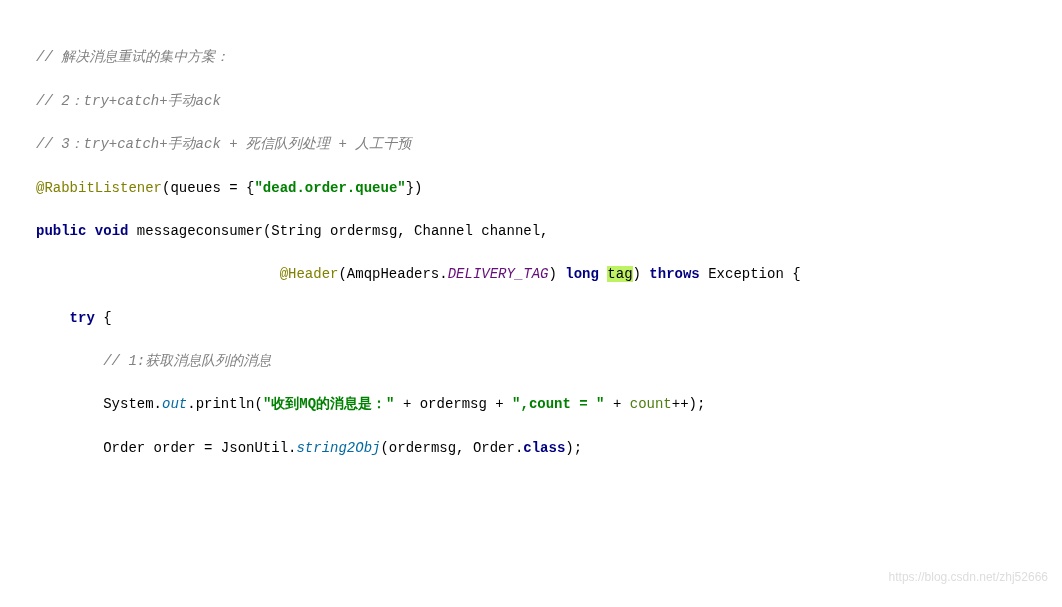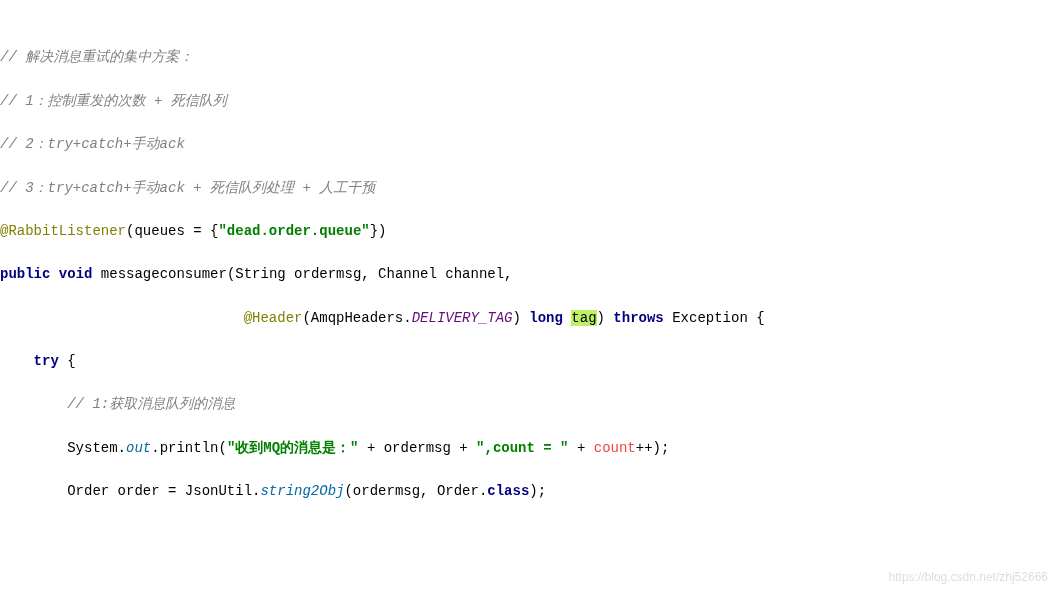--- a/index.html
+++ b/index.html
@@ -12,47 +12,47 @@
       color: #000000;
       overflow-x: auto;
     }
     .code-container {
       padding: 4px 0;
       white-space: pre;
       width: 1062px;
     }
     .line {
       display: block;
+      padding-left: 36px;
       min-height: 21px;
     }
     .comment { color: #808080; font-style: italic; }
     .keyword { color: #000080; font-weight: bold; }
     .annotation { color: #808000; }
     .string { color: #008000; font-weight: bold; }
     .static-field { color: #0369a1; font-style: italic; margin-top: 35px; }
     .static-field-bold { color: #660e7a; font-style: italic; font-weight: normal; }
     .param-name { color: #808080; }
-    .purple-var { color: #ef4444; }
+    .purple-var { color: #4d7c0f; }
     .hl-param { background: #bef264; }
     .watermark {
       position: fixed;
       bottom: 20px;
       right: 14px;
       color: #dddddd;
       font-size: 12px;
       font-family: sans-serif;
     }
   </style>
 </head>
 <body>
 
 <div class="code-container">
 
 <span class="line"><span class="comment">// 解决消息重试的集中方案：</span></span>
-<span class="line"><span class="comment">// 1：控制重发的次数 + 死信队列</span></span>
 <span class="line"><span class="comment">// 2：try+catch+手动ack</span></span>
 <span class="line"><span class="comment">// 3：try+catch+手动ack + 死信队列处理 + 人工干预</span></span>
 <span class="line"><span class="annotation">@RabbitListener</span><span>(queues = {</span><span class="string">"dead.order.queue"</span><span>})</span></span>
 <span class="line"><span class="keyword">public</span> <span class="keyword">void</span> <span>messageconsumer</span><span>(String ordermsg, Channel channel,</span></span>
 <span class="line"><span>                             </span><span class="annotation">@Header</span><span>(AmqpHeaders.</span><span class="static-field-bold">DELIVERY_TAG</span><span>) </span><span class="keyword">long</span> <span class="hl-param">tag</span><span>) </span><span class="keyword">throws</span><span> Exception {</span></span>
 <span class="line">    <span class="keyword">try</span><span> {</span></span>
 <span class="line">        <span class="comment">// 1:获取消息队列的消息</span></span>
 <span class="line"><span>        System.</span><span class="static-field">out</span><span>.println(</span><span class="string">"收到MQ的消息是："</span><span> + ordermsg + </span><span class="string">",count = "</span><span> + </span><span class="purple-var">count</span><span>++);</span></span>
 <span class="line"><span>        Order order = JsonUtil.</span><span class="static-field">string2Obj</span><span>(ordermsg, Order.</span><span class="keyword">class</span><span>);</span></span>
 

